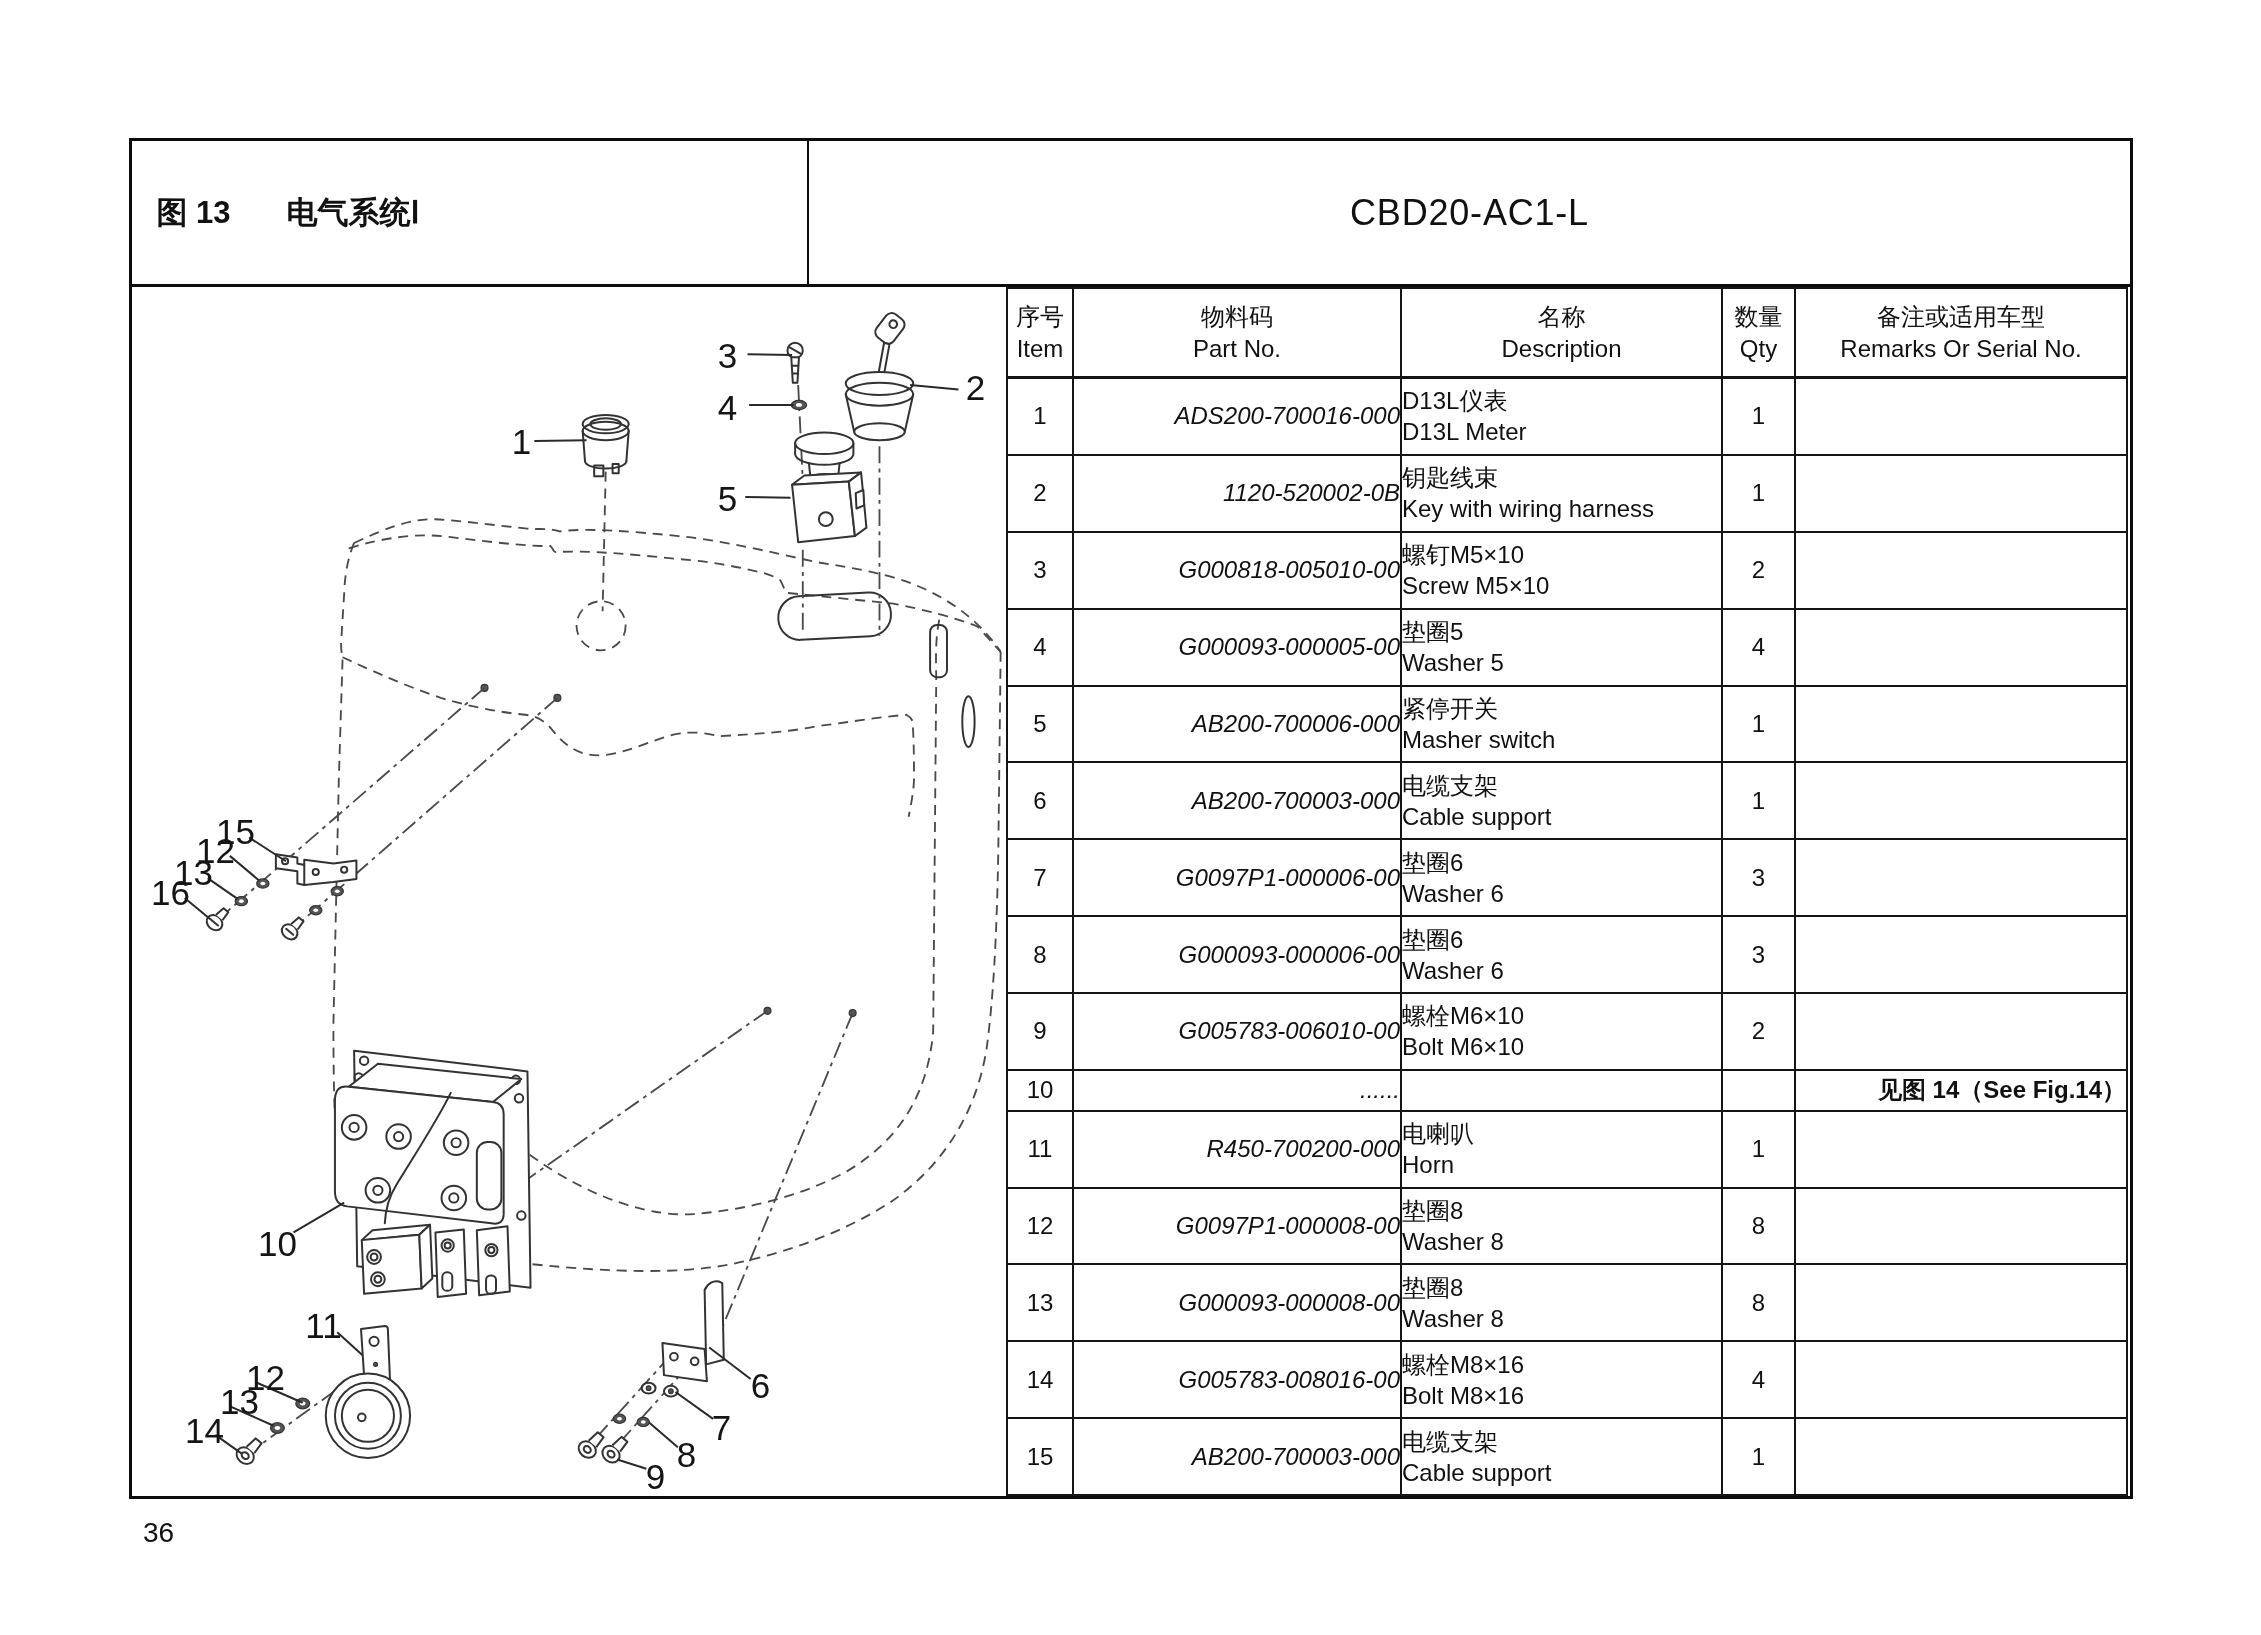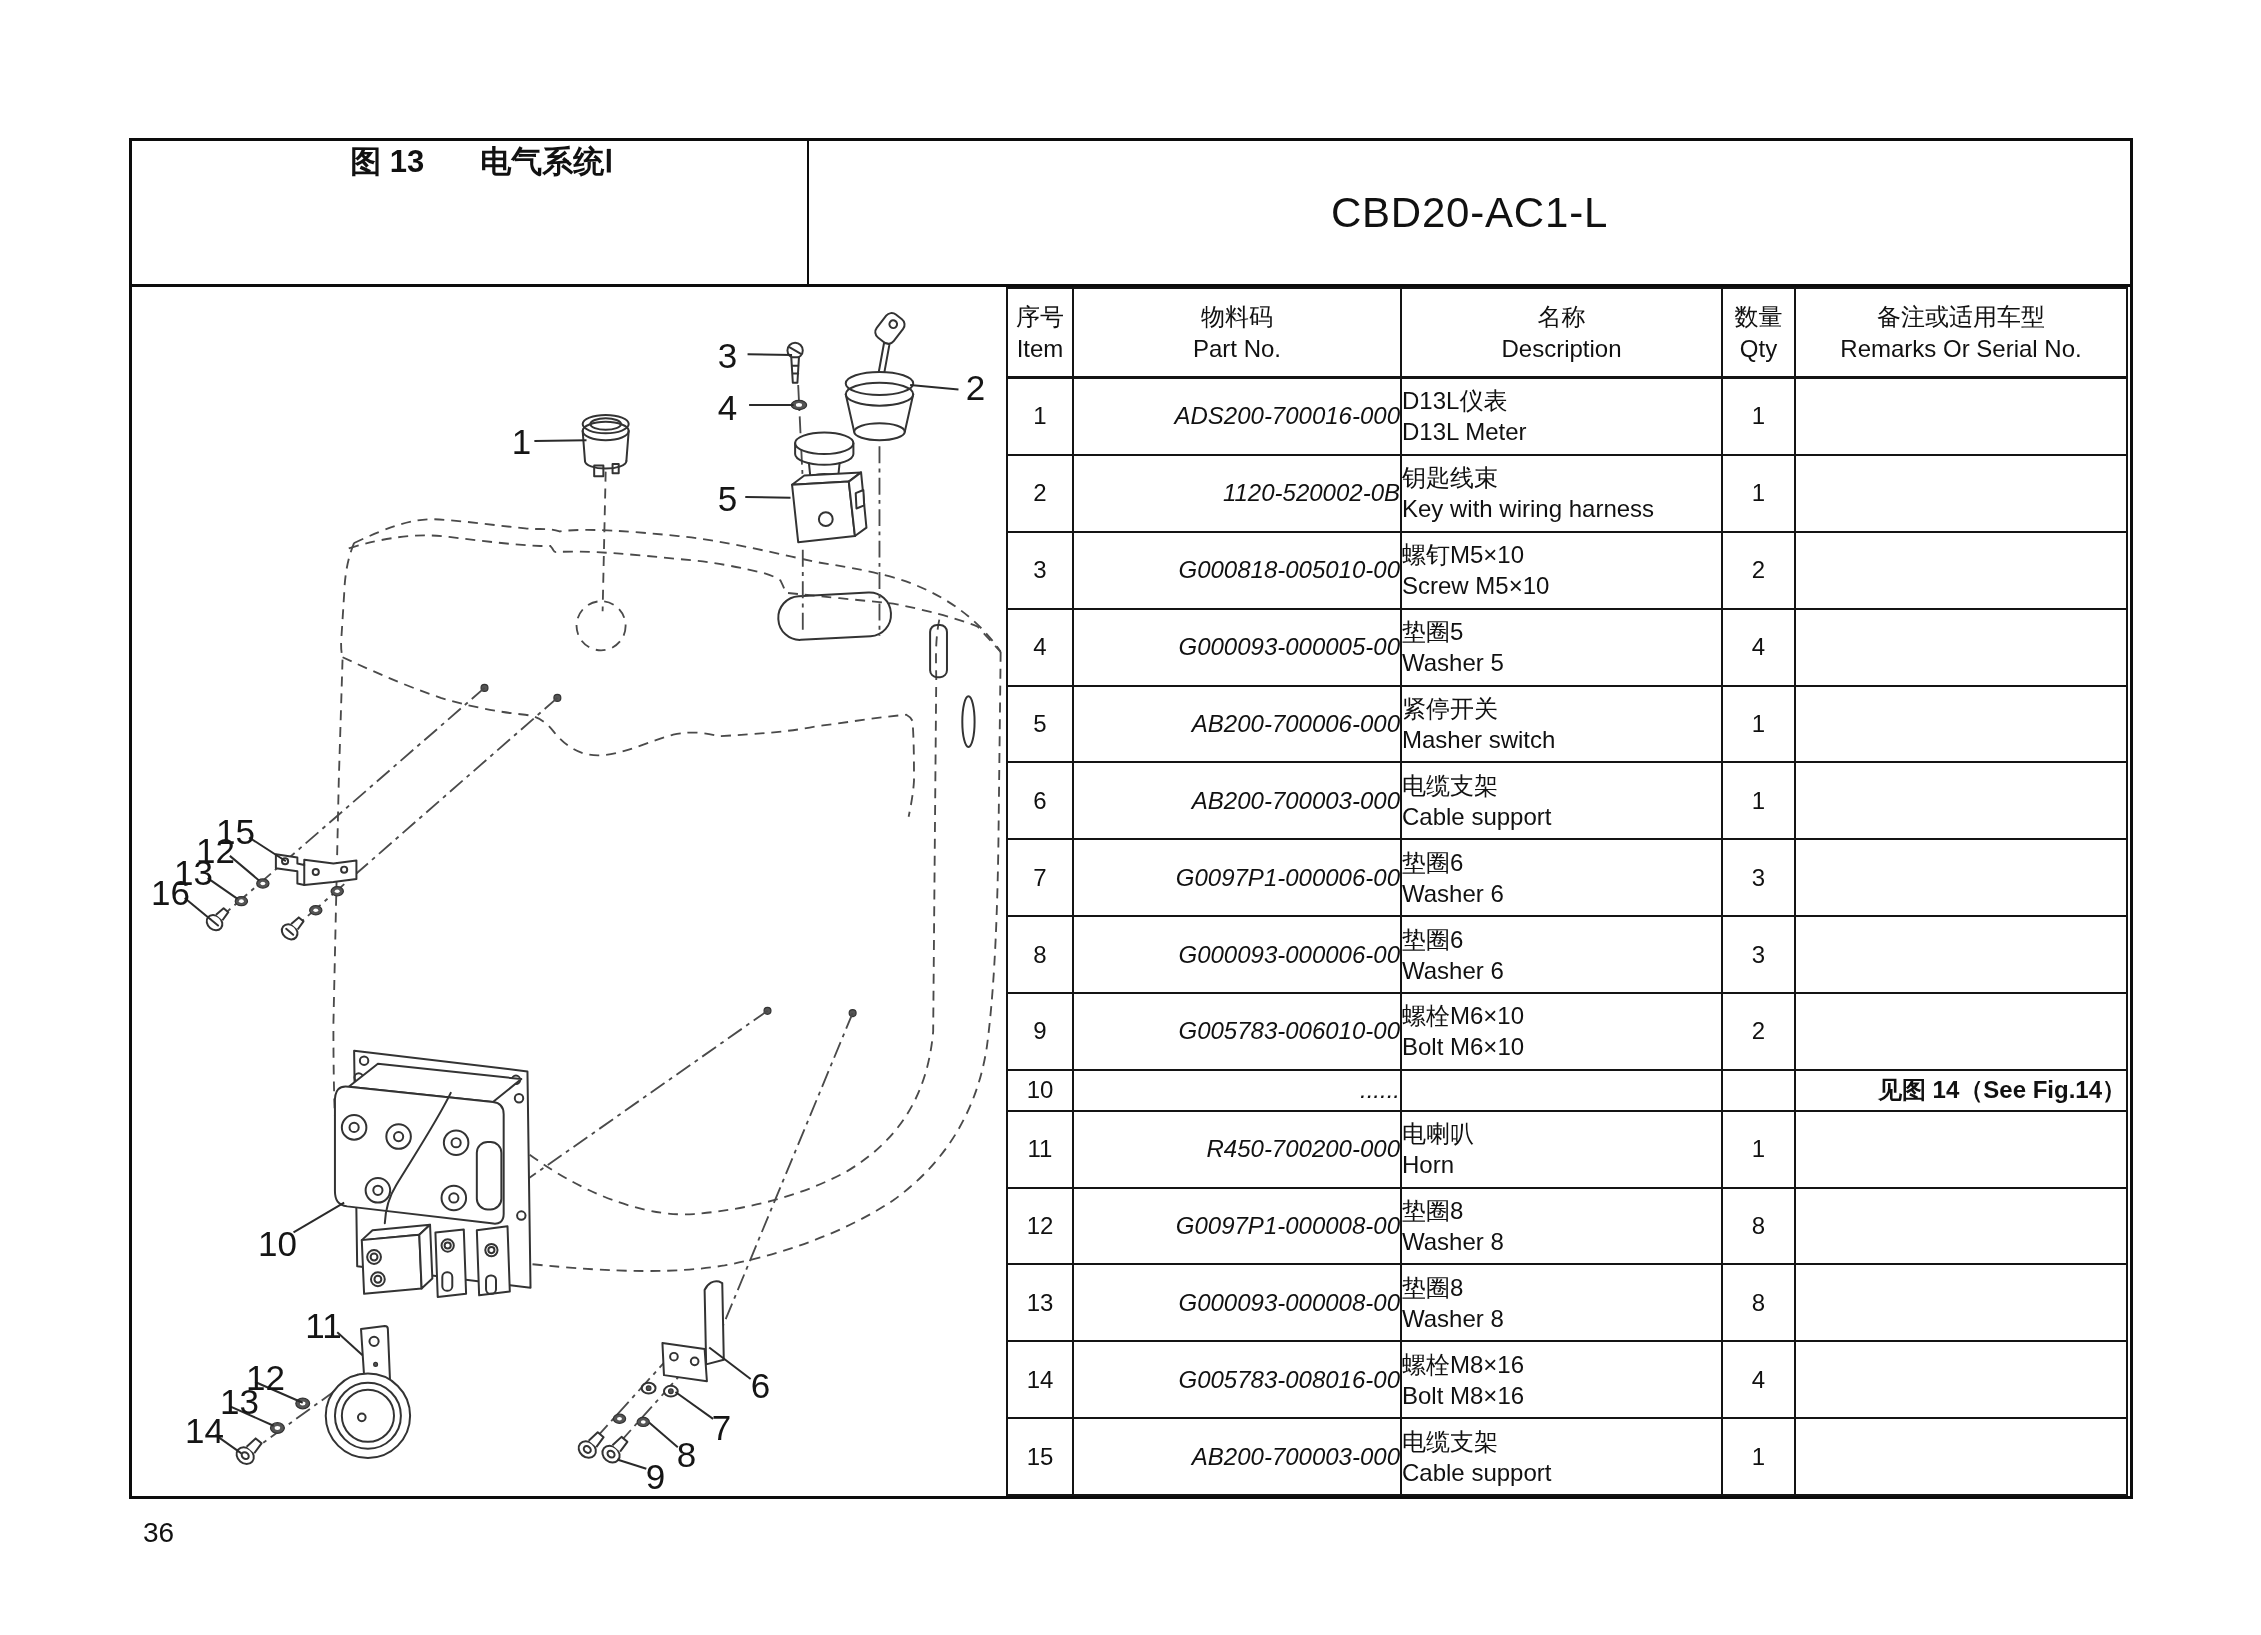--- a/index.html
+++ b/index.html
@@ -4,25 +4,25 @@
 <style>
   html,body{margin:0;padding:0;background:#e8e8e8;}
   .page{position:relative;width:2261px;height:1635px;background:#ffffff;
         font-family:"Liberation Sans",sans-serif;color:#111;overflow:hidden;}
   .frame{position:absolute;left:129px;top:138px;width:2004px;height:1361px;
          border:3.8px solid #0c0c0c;box-sizing:border-box;}
   
   .titlebar{position:absolute;left:0;top:0;width:100%;height:146px;
             border-bottom:3.1px solid #0c0c0c;box-sizing:border-box;display:flex;}
   .title-left{width:677px;height:100%;border-right:2.3px solid #0c0c0c;box-sizing:border-box;
-              display:flex;flex-direction:row;justify-content:center;gap:10.7px;padding-left:24.5px;}
+              display:flex;flex-direction:column;justify-content:center;gap:10.7px;padding-left:24.5px;}
   .t-line{display:flex;align-items:baseline;font-size:31px;font-weight:bold;white-space:nowrap;}
   .t-line .fig{width:130px;}
   .title-right{flex:1;display:flex;align-items:center;justify-content:center;}
-  .model{font-size:42px;letter-spacing:0.8px;}
+  .model{font-size:36px;letter-spacing:0.8px;}
   
   .content{position:absolute;left:0;top:146px;width:1996px;height:1209px;}
   
   table.parts{position:absolute;right:0;top:0;width:1120px;height:1209px;
               border-collapse:collapse;table-layout:fixed;font-size:24px;}
   table.parts th,table.parts td{border:2.3px solid #141414;padding:0;vertical-align:middle;
               overflow:hidden;}
   table.parts thead th{height:87px;font-weight:normal;text-align:center;line-height:32px;margin-left:48px;}
   table.parts thead{border-bottom:3.8px solid #141414;}
   td.c-item,td.c-qty{text-align:center;}

